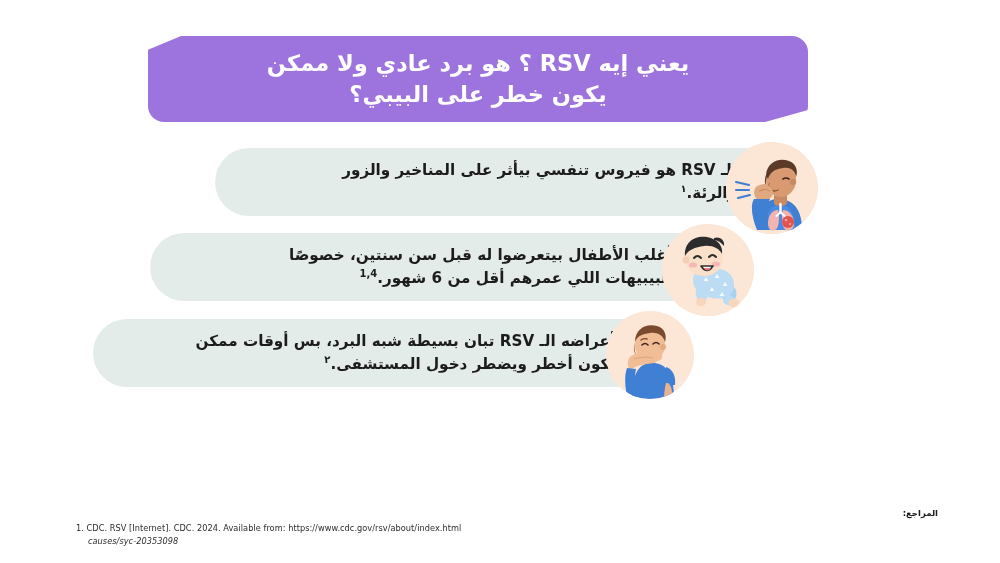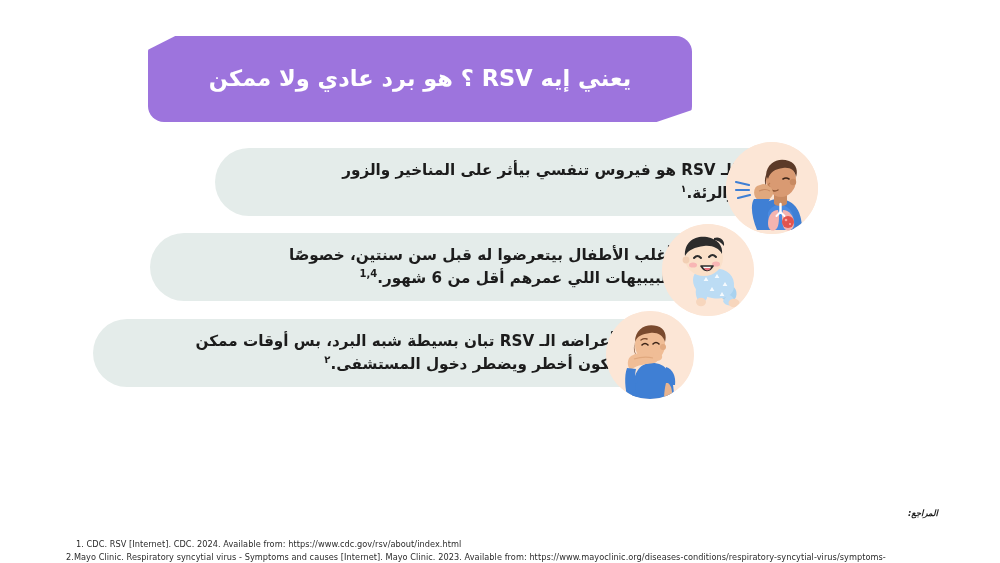--- a/index.html
+++ b/index.html
@@ -19,21 +19,21 @@
     position: absolute;
     inset: 0;
     background: #ffffff;
   }
 
   
   .banner-wrap {
     position: absolute;
     left: 148px;
     top: 36px;
-    width: 544px;
+    width: 660px;
     height: 86px;
   }
   .banner-shape {
     position: absolute;
     inset: 0;
     background: #9d74dd;
     border-radius: 16px;
     clip-path: polygon(
       5.0% 0%,
       98.8% 0%,
@@ -128,48 +128,48 @@
 
   
   .refs-label {
     position: absolute;
     right: 62px;
     top: 508px;
     font-size: 8.5px;
     font-weight: bold;
     color: #1c1c1c;
     direction: rtl;
-    font-style: italic;
   }
   .refs-list {
     position: absolute;
     left: 66px;
     top: 522px;
     width: 880px;
     direction: ltr;
     text-align: left;
     color: #2b2b2b;
     font-size: 8.2px;
     line-height: 1.55;
     letter-spacing: 0.05px;
   }
   .ref-item { display: block; white-space: normal; }
-  .ref-1 { padding-left: 10px; margin-top: 16px; }
+  .ref-1 { padding-left: 10px; }
   .ref-2 { padding-left: 0px; }
   .ref-2 .cont { display: block; padding-left: 22px; font-style: italic; }
 </style>
 </head>
 <body>
 
 <div id="slide">
 
   <div class="banner-wrap">
     <div class="banner-shape"></div>
     <div class="banner-text">
       <span>يعني إيه RSV ؟ هو برد عادي ولا ممكن</span>
+      <span>يكون خطر على البيبي؟</span>
     </div>
   </div>
 
   <div class="row" id="row-1">
     <div class="card"></div>
     <div class="card-text">
       <p><span>الـ RSV هو فيروس تنفسي بيأثر على المناخير والزور والرئة.</span><span class="sup">١</span></p>
     </div>
     <div class="bubble">
       <svg viewBox="0 0 92 92" xmlns="http://www.w3.org/2000/svg">
@@ -299,16 +299,16 @@
         <path d="M21 57 C18 65 19 78 22 88 L32 88 C29 78 28 66 30 58 Z" fill="#3f7fd4"></path>
 
         <path d="M48 42 C53 40 57 43 56 47 C55 50 50 51 47 49 Z" fill="#f0bd96"></path>
       </svg>
     </div>
   </div>
 
   <div class="refs-label">المراجع:</div>
   <div class="refs-list">
     <span class="ref-item ref-1">1. CDC. RSV [Internet]. CDC. 2024. Available from: https://www.cdc.gov/rsv/about/index.html</span>
-    <span class="ref-item ref-2"><span>2.Mayo Clinic. Respiratory syncytial virus - Symptoms and causes [Internet]. Mayo Clinic. 2023. Available from: https://www.mayoclinic.org/diseases-conditions/respiratory-syncytial-virus/symptoms-</span><span class="cont">causes/syc-20353098</span></span>
+    <span class="ref-item ref-2"><span class="cont">causes/syc-20353098</span></span>
   </div>
 
 </div>
 
 </body></html>

